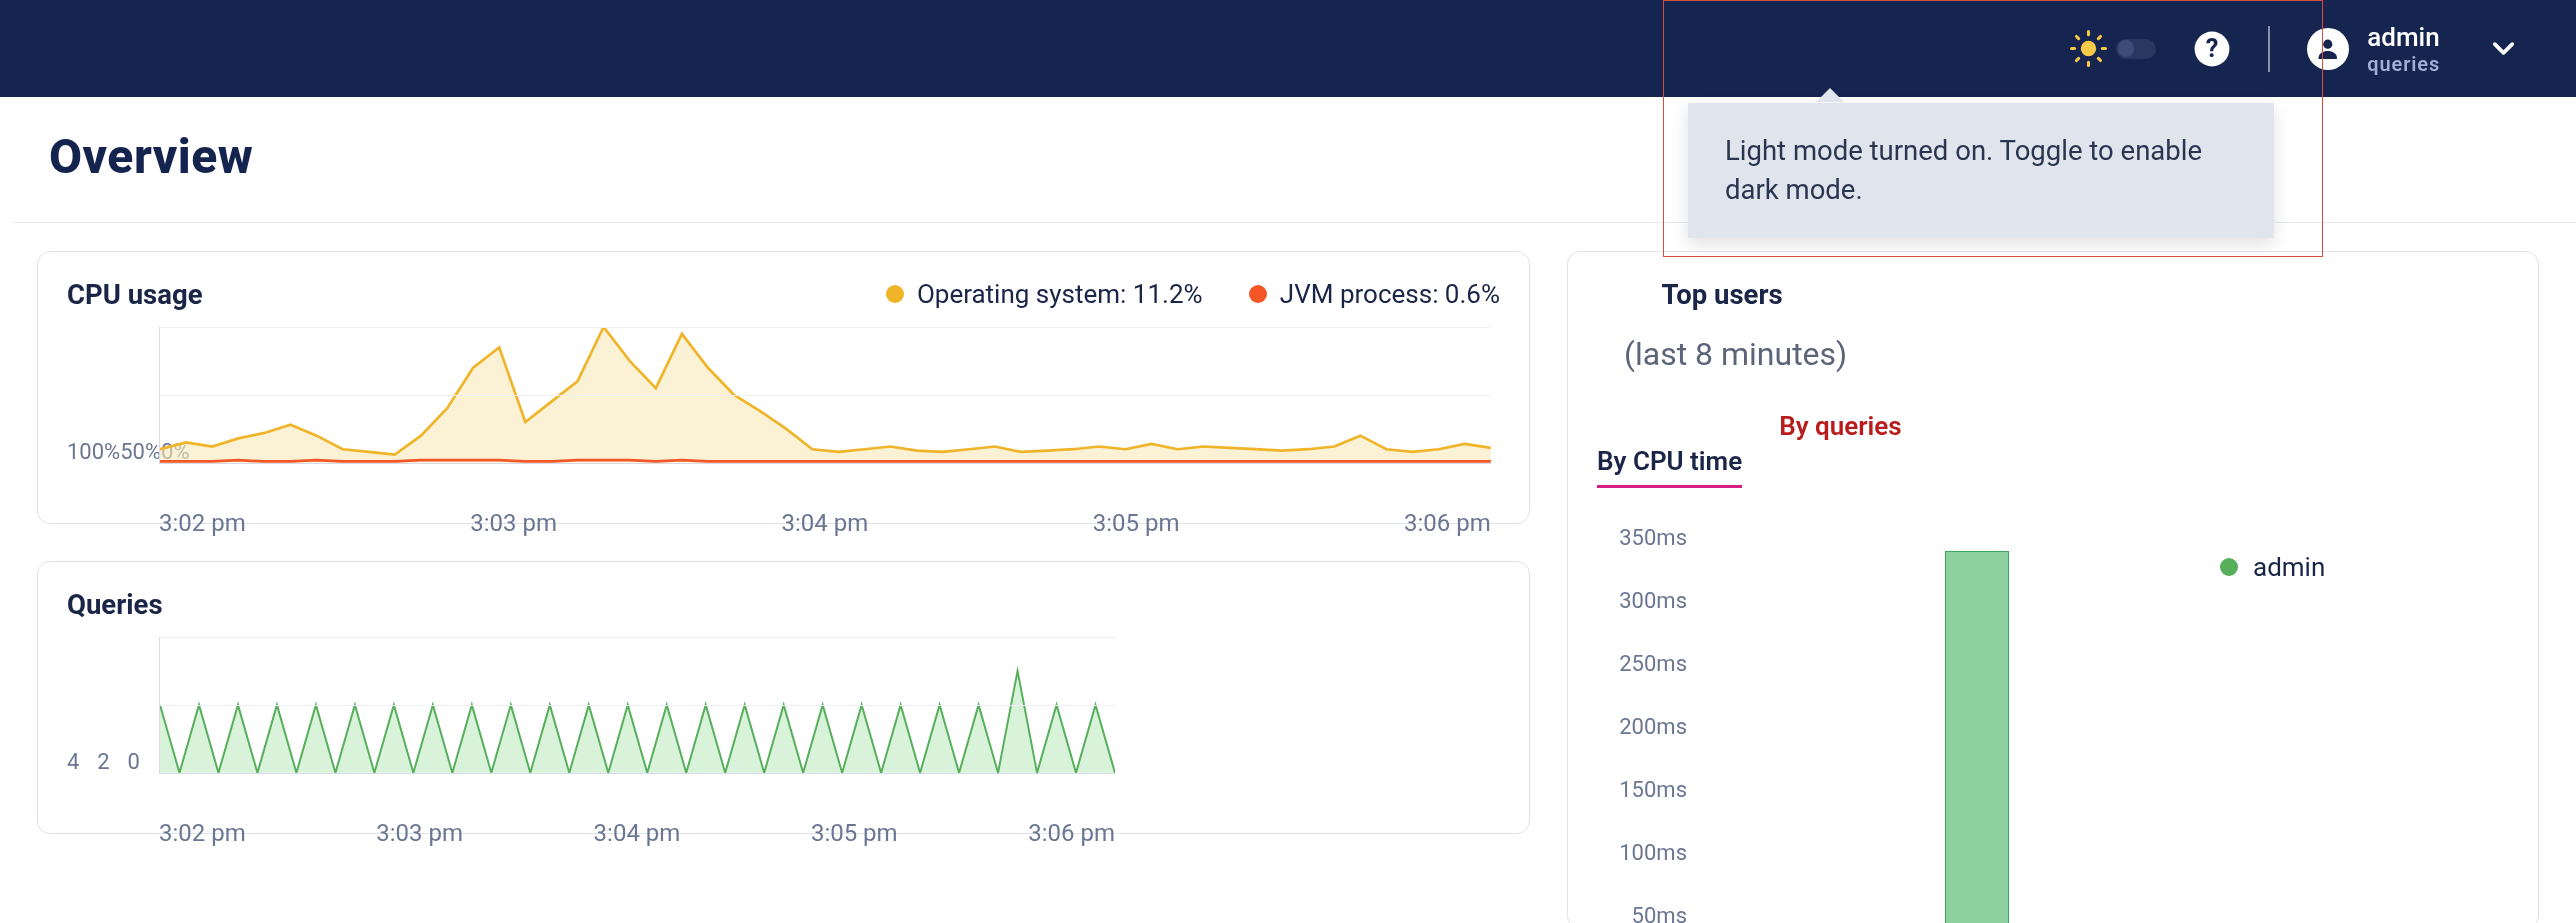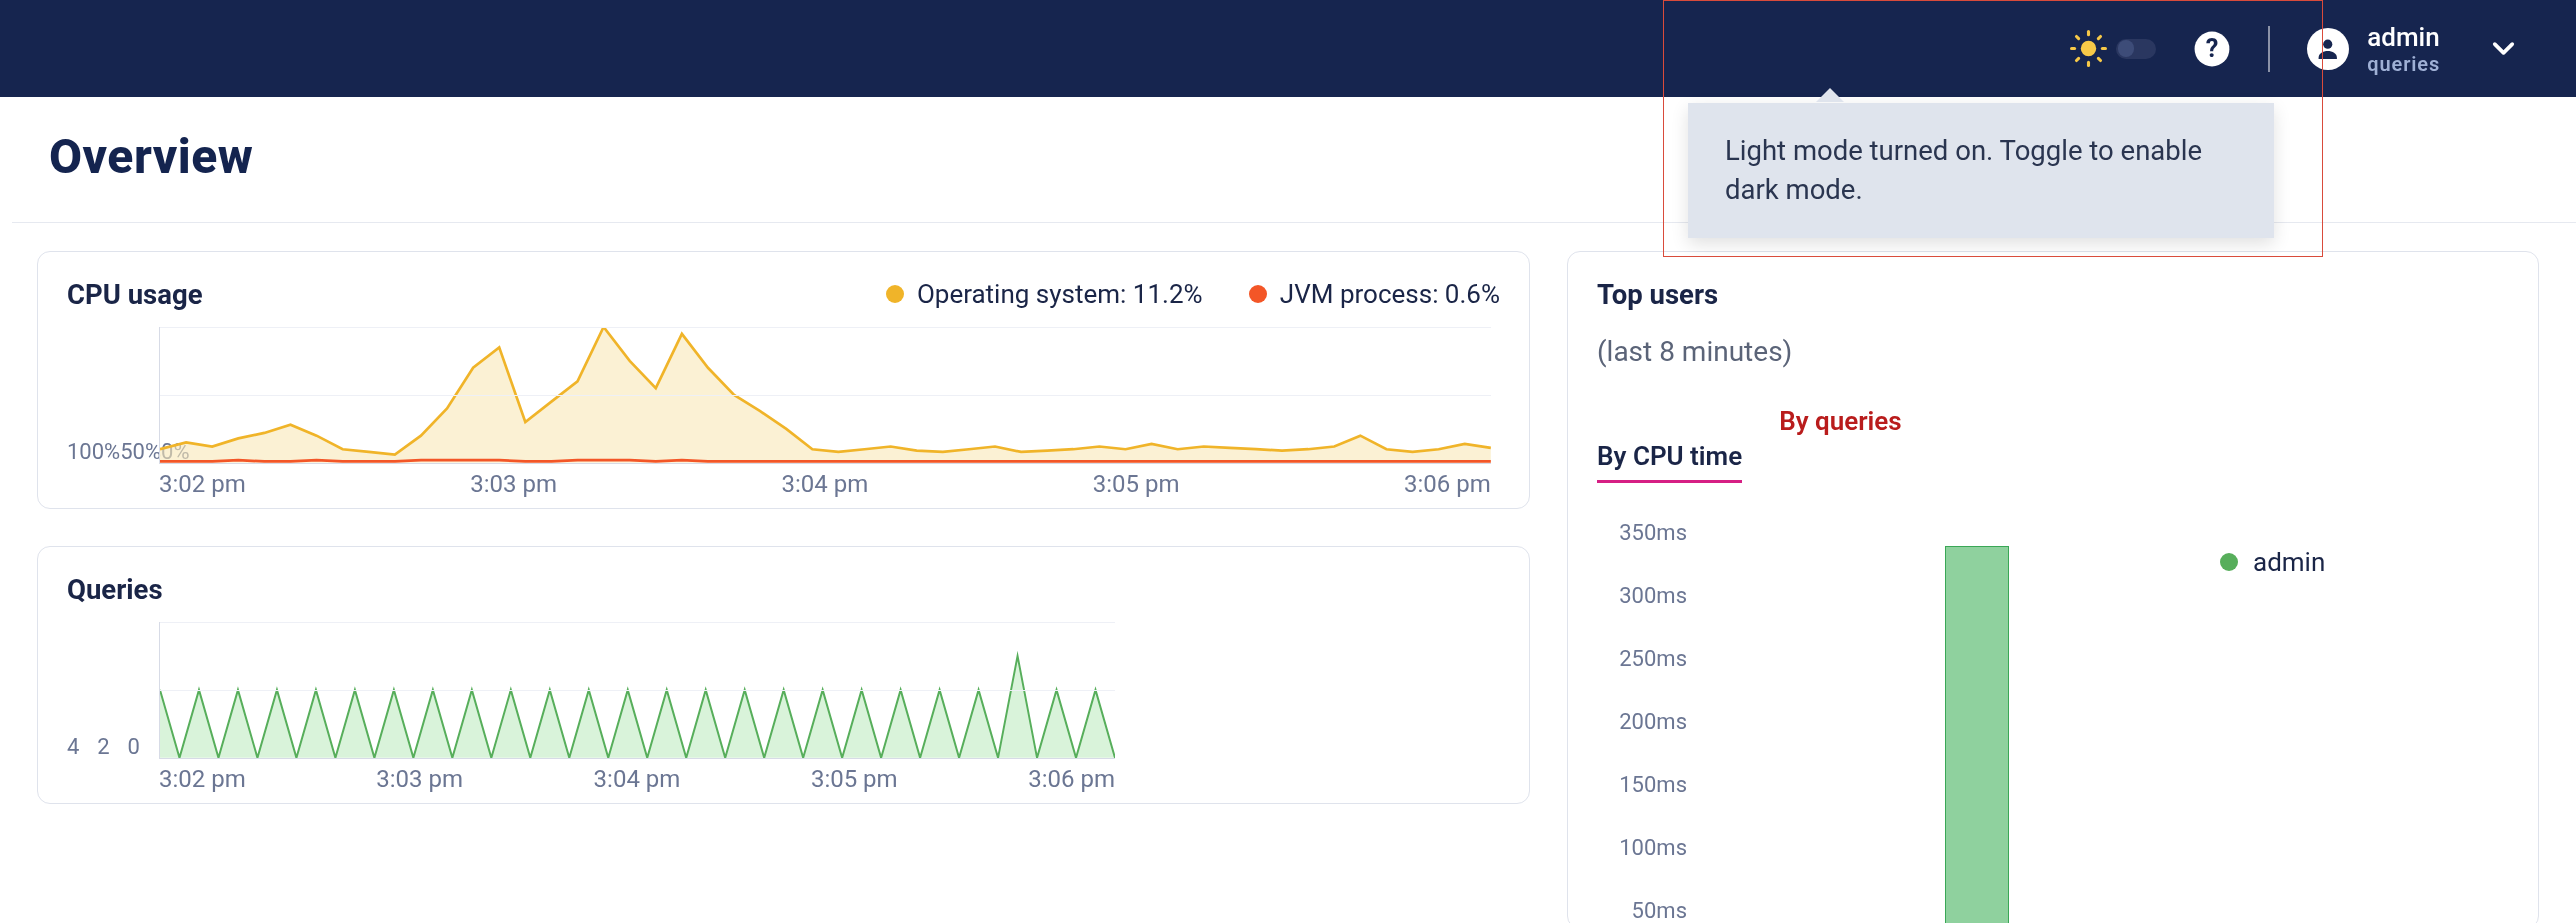--- a/index.html
+++ b/index.html
@@ -62,40 +62,41 @@
   
   .page-title-bar { padding:31px 37px 37px 37px; border-bottom:0.9px solid #e6e9f0;margin-left:12px; }
   .page-title { font-size:48px; font-weight:800; color:#14244f; letter-spacing:0.5px; }
   
   .body-grid { display:flex; gap:37px; padding:27.5px 37px; }
   .col-left { width:1493px; display:flex; flex-direction:column; gap:37px; }
   .col-right { flex:1; }
   .card {
     border:0.9px solid #dfe3ec;
     border-radius:13px;
-    padding:26px 29px 7px 29px;
+    padding:26px 29px 22px 29px;
     background:#fff;
+    text-align:center;
   }
   .card-header { display:flex; align-items:center; justify-content:space-between; margin-bottom:7.3px; }
   .card-title { font-size:27.5px; font-weight:700; color:#1a2547; }
   .legend { display:flex; gap:46px; font-size:26px; color:#1a2547; }
   .legend-item { display:flex; align-items:center; gap:13px; }
   .dot { width:18.3px; height:18.3px; border-radius:50%; display:inline-block; }
   
   .chart-area { position:relative; font-size:22px; color:#6b7693; }
   .cpu-chart { height:183px; }
   .queries-chart { height:183px; }
   .y-axis { position:absolute; left:0; top:9.2px; bottom:37px; width:82px; display:flex; flex-direction:row; justify-content:space-between; align-items:flex-end; padding-right:9.2px; }
   .y-tick { font-size:22px; }
   .plot { position:absolute; left:92px; right:9.2px; top:9.2px; bottom:37px; border-left:0.9px solid #d7dbe6; border-bottom:0.9px solid #d7dbe6; }
   .x-axis { position:absolute; left:92px; right:9.2px; bottom:0; height:31px; display:flex; justify-content:space-between; }
-  .x-tick { font-size:24px; }
+  .x-tick { font-size:24px;margin-top:39px; }
   .gridline { position:absolute; left:0; right:0; border-top:0.9px solid #eef0f6; }
   
-  .subtle { font-size:28px; color:#5b6478; }
+  .subtle { font-size:32px; color:#5b6478;margin-left:27px; }
   .tabs { display:flex; gap:37px; }
   .tab { font-size:26px; font-weight:600; padding-bottom:9.2px; cursor:pointer; color:#b91c1c; }
   .tab.active { color:#1a2547; border-bottom:3.7px solid #d61f84;margin-top:35px; }
   .users-chart { height:476px; position:relative; margin-top:37px; font-size:22px; color:#6b7693; }
   .users-y-axis { position:absolute; left:0; top:0; bottom:9.2px; width:101px; display:flex; flex-direction:column; justify-content:space-between; align-items:flex-end; padding-right:11px; }
   .users-plot { position:absolute; left:110px; top:0; bottom:9.2px; width:476px; border-bottom:0.9px solid #c9cfde; }
   .bar { position:absolute; bottom:0; width:64px; background:#8fd19e; border:1.8px solid #3aa756; }
   .users-legend { position:absolute; left:623px; top:27.5px; display:flex; align-items:center; gap:14.7px; font-size:26px; color:#1a2547; }
   svg { display:block; }
 </style>

